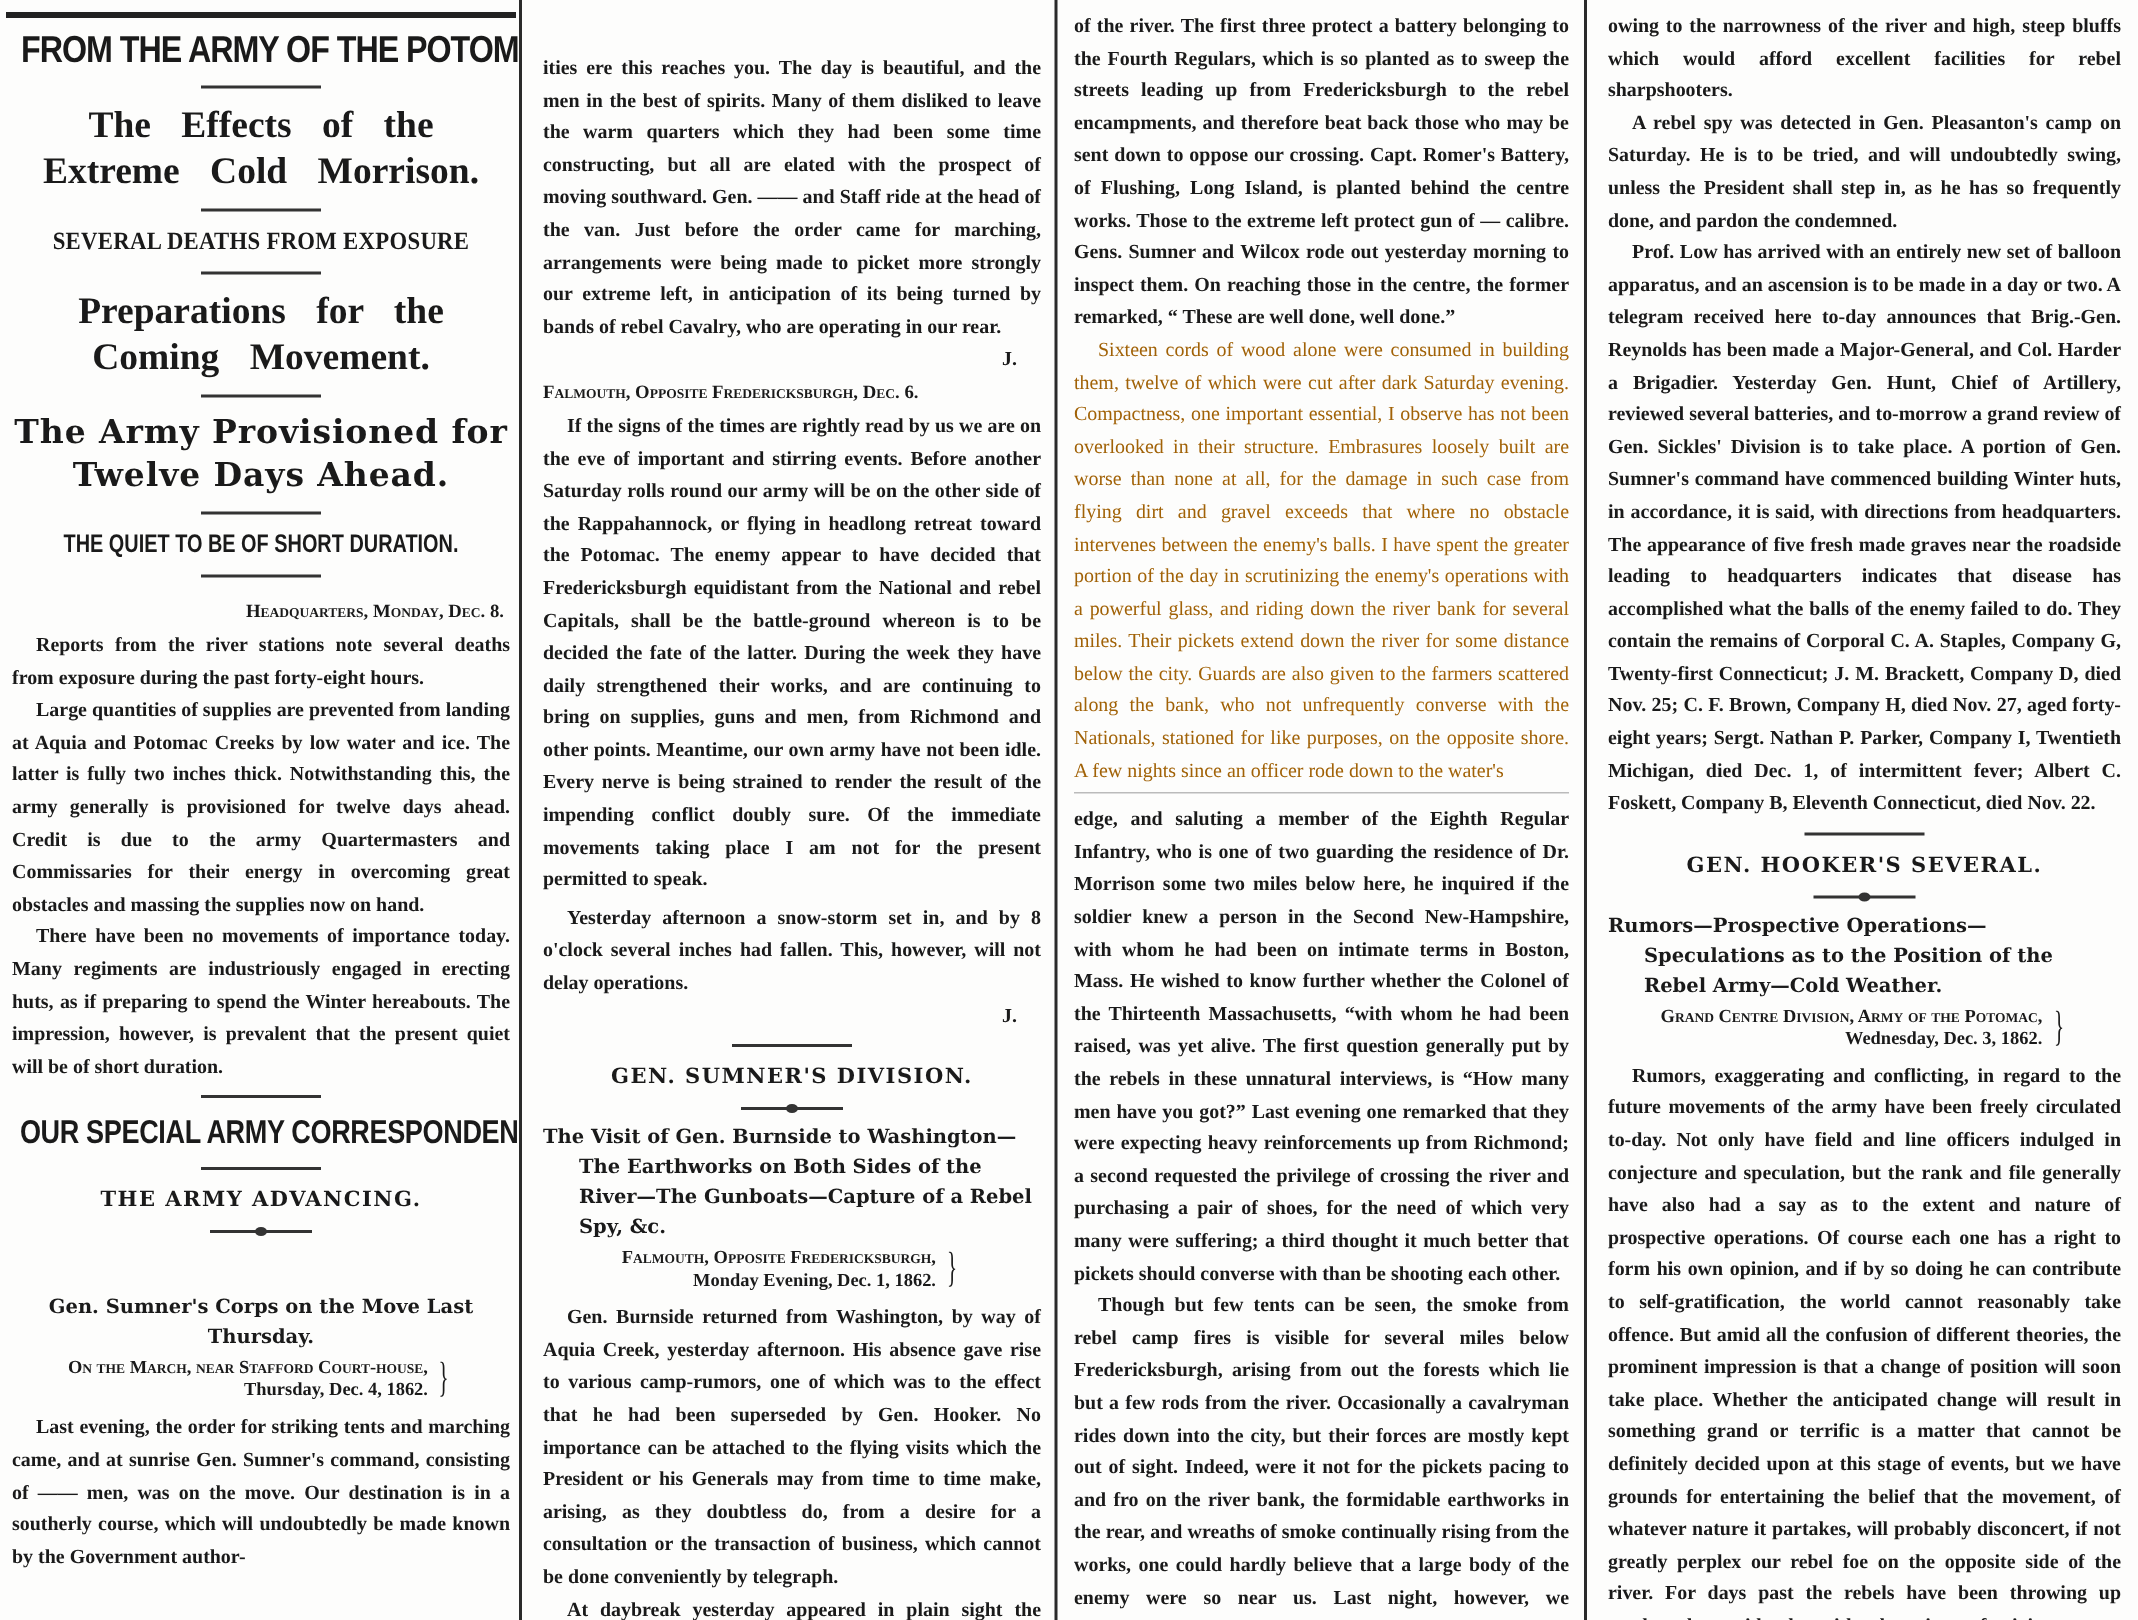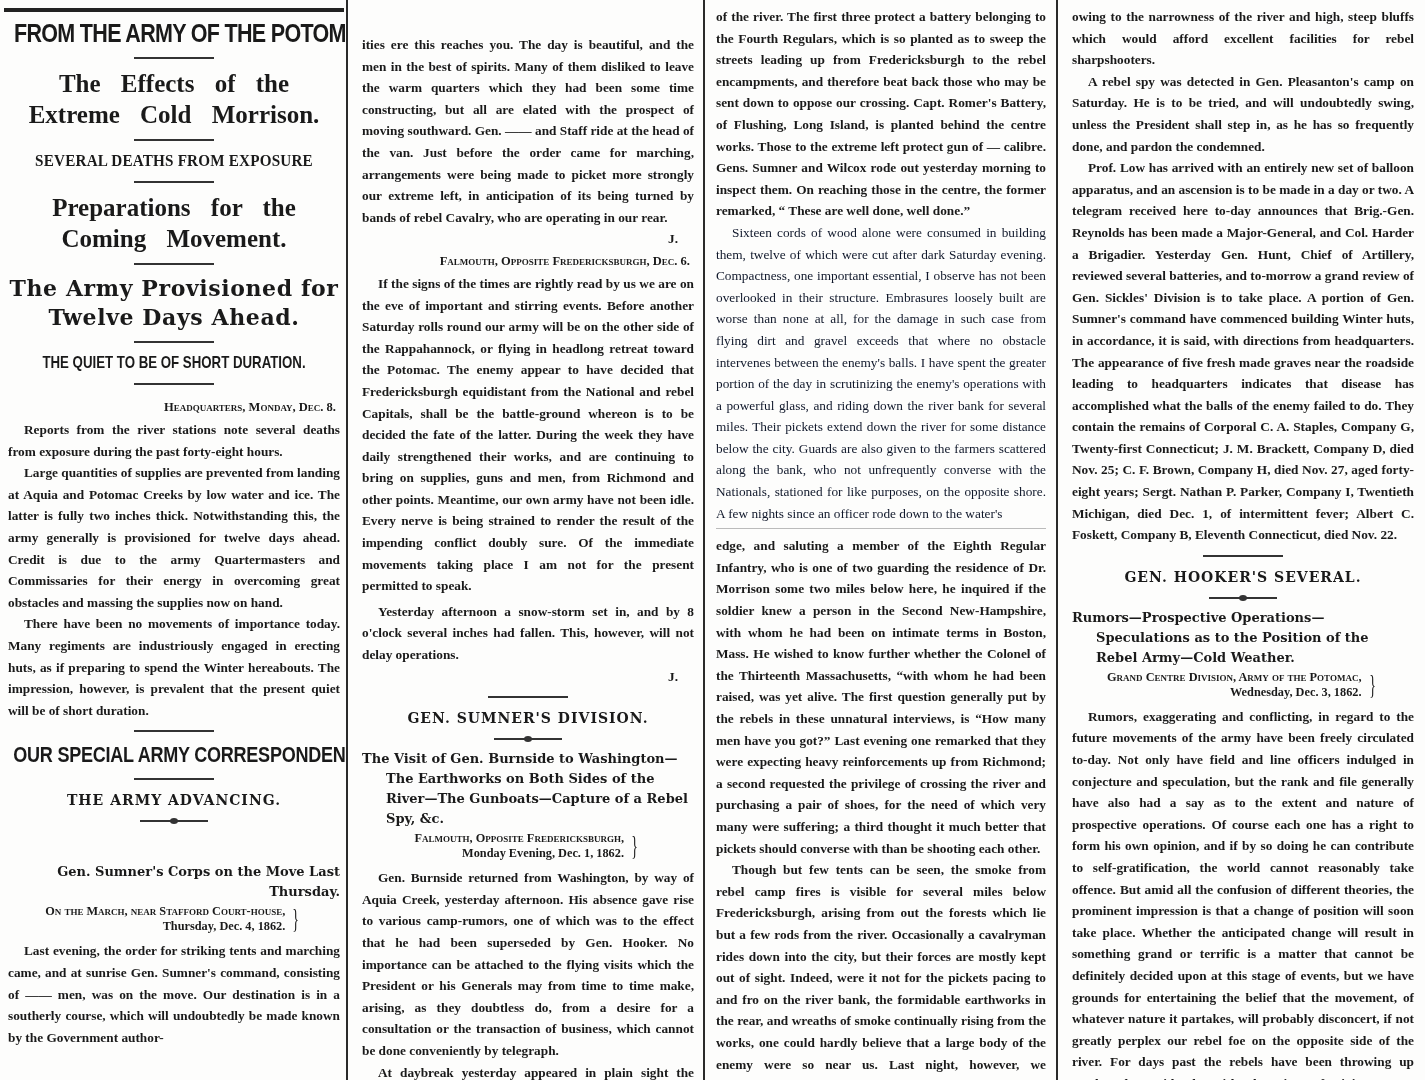--- a/index.html
+++ b/index.html
@@ -25,34 +25,34 @@
   p { margin:0; text-indent:16px; }
   p.cont { text-indent:0; }
   .hd { text-align:center; font-weight:bold; margin:0; }
   .h-main { font-family:"Liberation Sans Narrow","Liberation Sans", sans-serif; font-size:25px; line-height:30px; letter-spacing:-0.8px; transform:scaleX(0.86); transform-origin:center; white-space:nowrap; margin-left:-20px; margin-right:-20px; }
   .h-serif { font-family:"Liberation Serif", serif; font-size:25px; line-height:31px; word-spacing:14px; }
   .h-caps { font-family:"Liberation Serif", serif; font-size:16.5px; line-height:22px; letter-spacing:0.2px; transform:scaleX(0.92); white-space:nowrap; }
   .h-clar { font-family:"DejaVu Serif", serif; font-size:22px; line-height:29px; letter-spacing:0.6px; }
   .h-narrow { font-family:"Liberation Sans", sans-serif; font-size:17px; line-height:22px; transform:scaleX(0.78); white-space:nowrap; margin:0 -30px; }
   .h-sec { font-family:"DejaVu Serif", serif; font-size:14px; line-height:22px; letter-spacing:1px; }
   .h-deck { font-family:"DejaVu Serif", serif; font-size:13px; line-height:20px; text-align:left; padding-left:24px; text-indent:-24px; margin:4px 0 2px; }
-  .h-deck-c { font-family:"DejaVu Serif", serif; font-size:13px; line-height:20px; text-align:right;margin-top:40px; }
+  .h-deck-c { font-family:"DejaVu Serif", serif; font-size:13px; line-height:20px; text-align:center;margin-top:40px; }
   .h-big { font-family:"Liberation Sans", sans-serif; font-size:22px; line-height:28px; transform:scaleX(0.82); white-space:nowrap; margin:0 -30px; letter-spacing:-0.3px; }
   .dash { width:80px; height:2px; background:#333; margin:9px auto 9px; }
   .dash.orn { width:68px; height:2px; position:relative; }
   .dash.orn::after { content:""; position:absolute; left:30px; top:-2px; width:8px; height:6px; background:#333; border-radius:50%; }
   .dateline { font-size:12.5px; line-height:16px; text-align:right; padding-right:4px; margin:3px 0 4px; font-weight:bold; font-variant:small-caps; }
   .dateline2 { display:flex; align-items:center; justify-content:center; font-size:12.3px; line-height:15px; margin:2px 0 6px; font-weight:bold; }
   .dateline2 .lines { text-align:right; }
   .dateline2 .lines span { display:block; }
   .dateline2 .sc { font-variant:small-caps; }
   .brace { font-size:28px; line-height:28px; font-weight:normal; margin-left:4px; transform:scaleX(0.5); }
   .sig { display:flex; justify-content:space-between; }
   .sig span:last-child { padding-right:16px; }
-  .faded { color:#0f172a; font-weight:normal; }
+  .faded { color:#a16207; font-weight:normal; }
   .seam { border-top:1px solid #bbb; margin-top:4px; padding-top:6px; }
 </style>
 </head>
 <body>
 
 <div class="page">
 
   <div class="topbar"></div>
   <div class="rule-v" style="left:346px;height:1080px;"></div>
   <div class="rule-v" style="left:703px;height:1080px;"></div>
@@ -92,21 +92,21 @@
     <p>Last evening, the order for striking tents and marching came, and at sunrise Gen. Sumner's command, consisting of —— men, was on the move. Our destination is in a southerly course, which will undoubtedly be made known by the Government author-</p>
   </div>
 
   <div class="col" id="col2">
     <div style="height:34px"></div>
     <p class="cont">ities ere this reaches you. The day is beautiful, and the men in the best of spirits. Many of them disliked to leave the warm quarters which they had been some time constructing, but all are elated with the prospect of moving southward. Gen. —— and Staff ride at the head of the van. Just before the order came for marching, arrangements were being made to picket more strongly our extreme left, in anticipation of its being turned by bands of rebel Cavalry, who are operating in our rear.</p>
     <div class="sig">
         <span></span>
         <span>J.</span>
       </div>
-    <div class="dateline" style="text-align:right">Falmouth, Opposite Fredericksburgh, Dec. 6.</div>
+    <div class="dateline" style="text-align:left">Falmouth, Opposite Fredericksburgh, Dec. 6.</div>
     <p>If the signs of the times are rightly read by us we are on the eve of important and stirring events. Before another Saturday rolls round our army will be on the other side of the Rappahannock, or flying in headlong retreat toward the Potomac. The enemy appear to have decided that Fredericksburgh equidistant from the National and rebel Capitals, shall be the battle-ground whereon is to be decided the fate of the latter. During the week they have daily strengthened their works, and are continuing to bring on supplies, guns and men, from Richmond and other points. Meantime, our own army have not been idle. Every nerve is being strained to render the result of the impending conflict doubly sure. Of the immediate movements taking place I am not for the present permitted to speak.</p>
     <p style="margin-top:4px">Yesterday afternoon a snow-storm set in, and by 8 o'clock several inches had fallen. This, however, will not delay operations.</p>
     <div class="sig">
         <span></span>
         <span>J.</span>
       </div>
     <div class="dash"></div>
     <h3 class="hd h-sec">GEN. SUMNER'S DIVISION.</h3>
     <div class="dash orn"></div>
     <div class="h-deck">The Visit of Gen. Burnside to Washington—The Earthworks on Both Sides of the River—The Gunboats—Capture of a Rebel Spy, &amp;c.</div>

